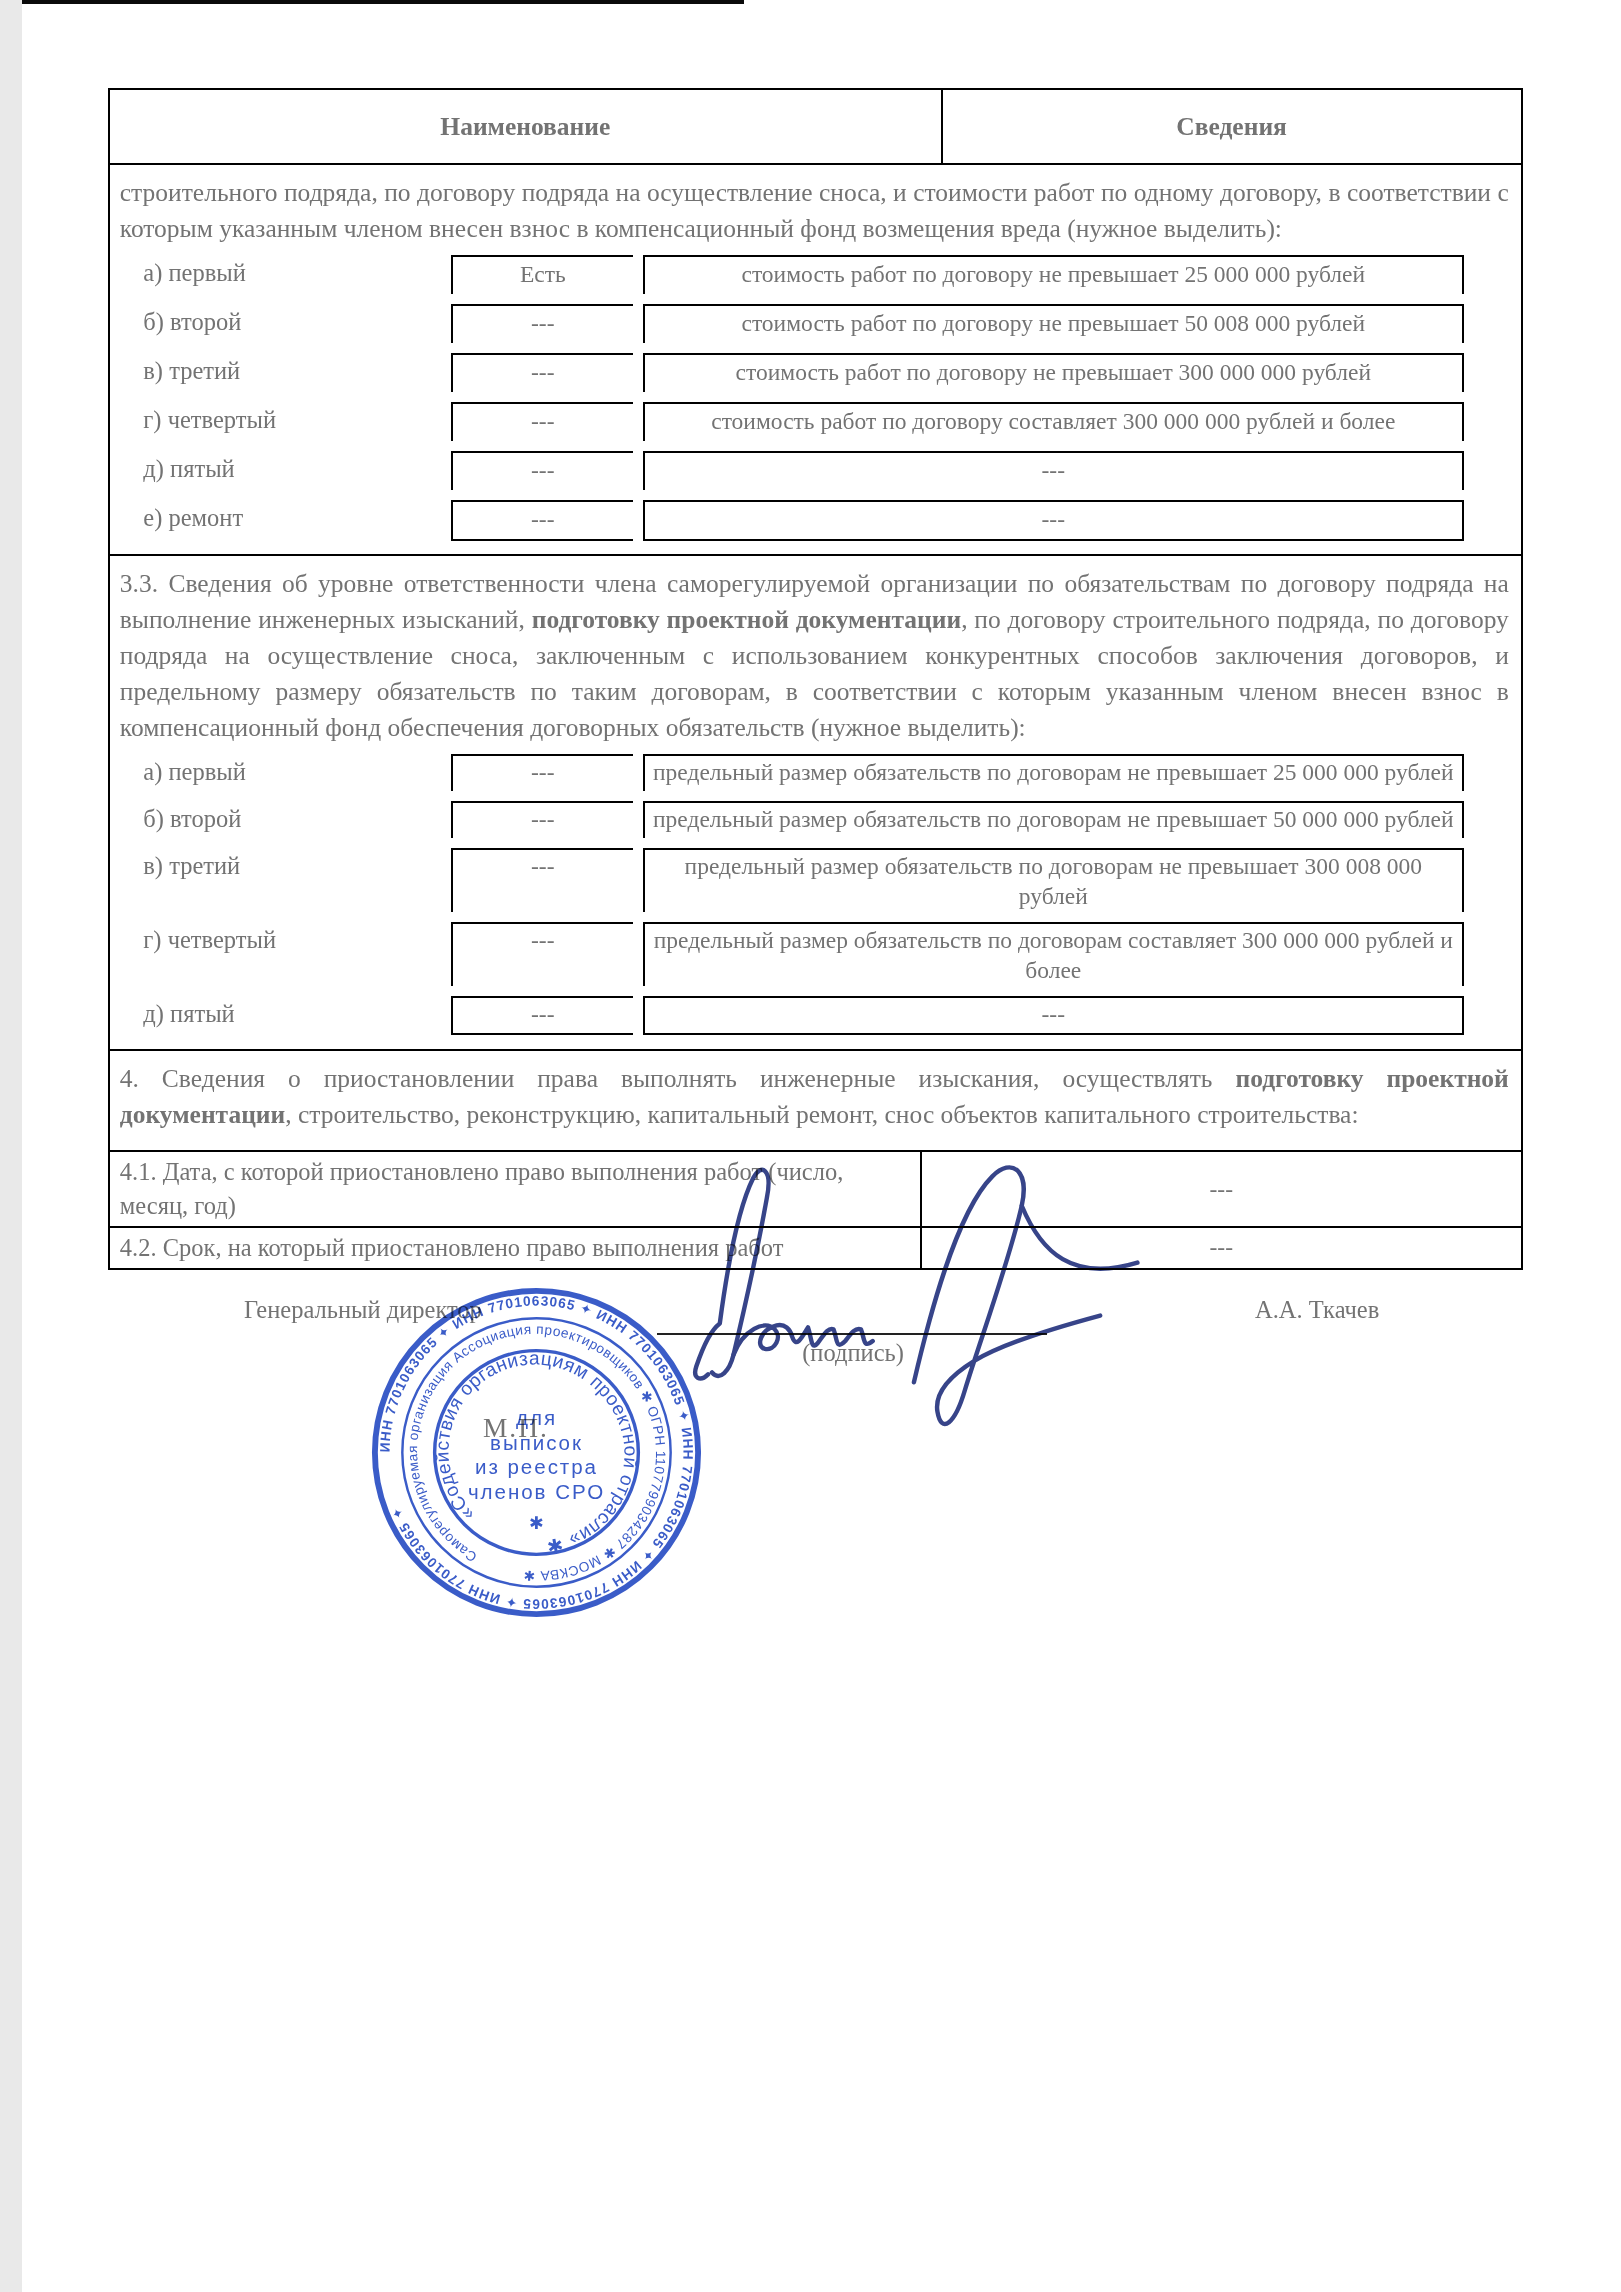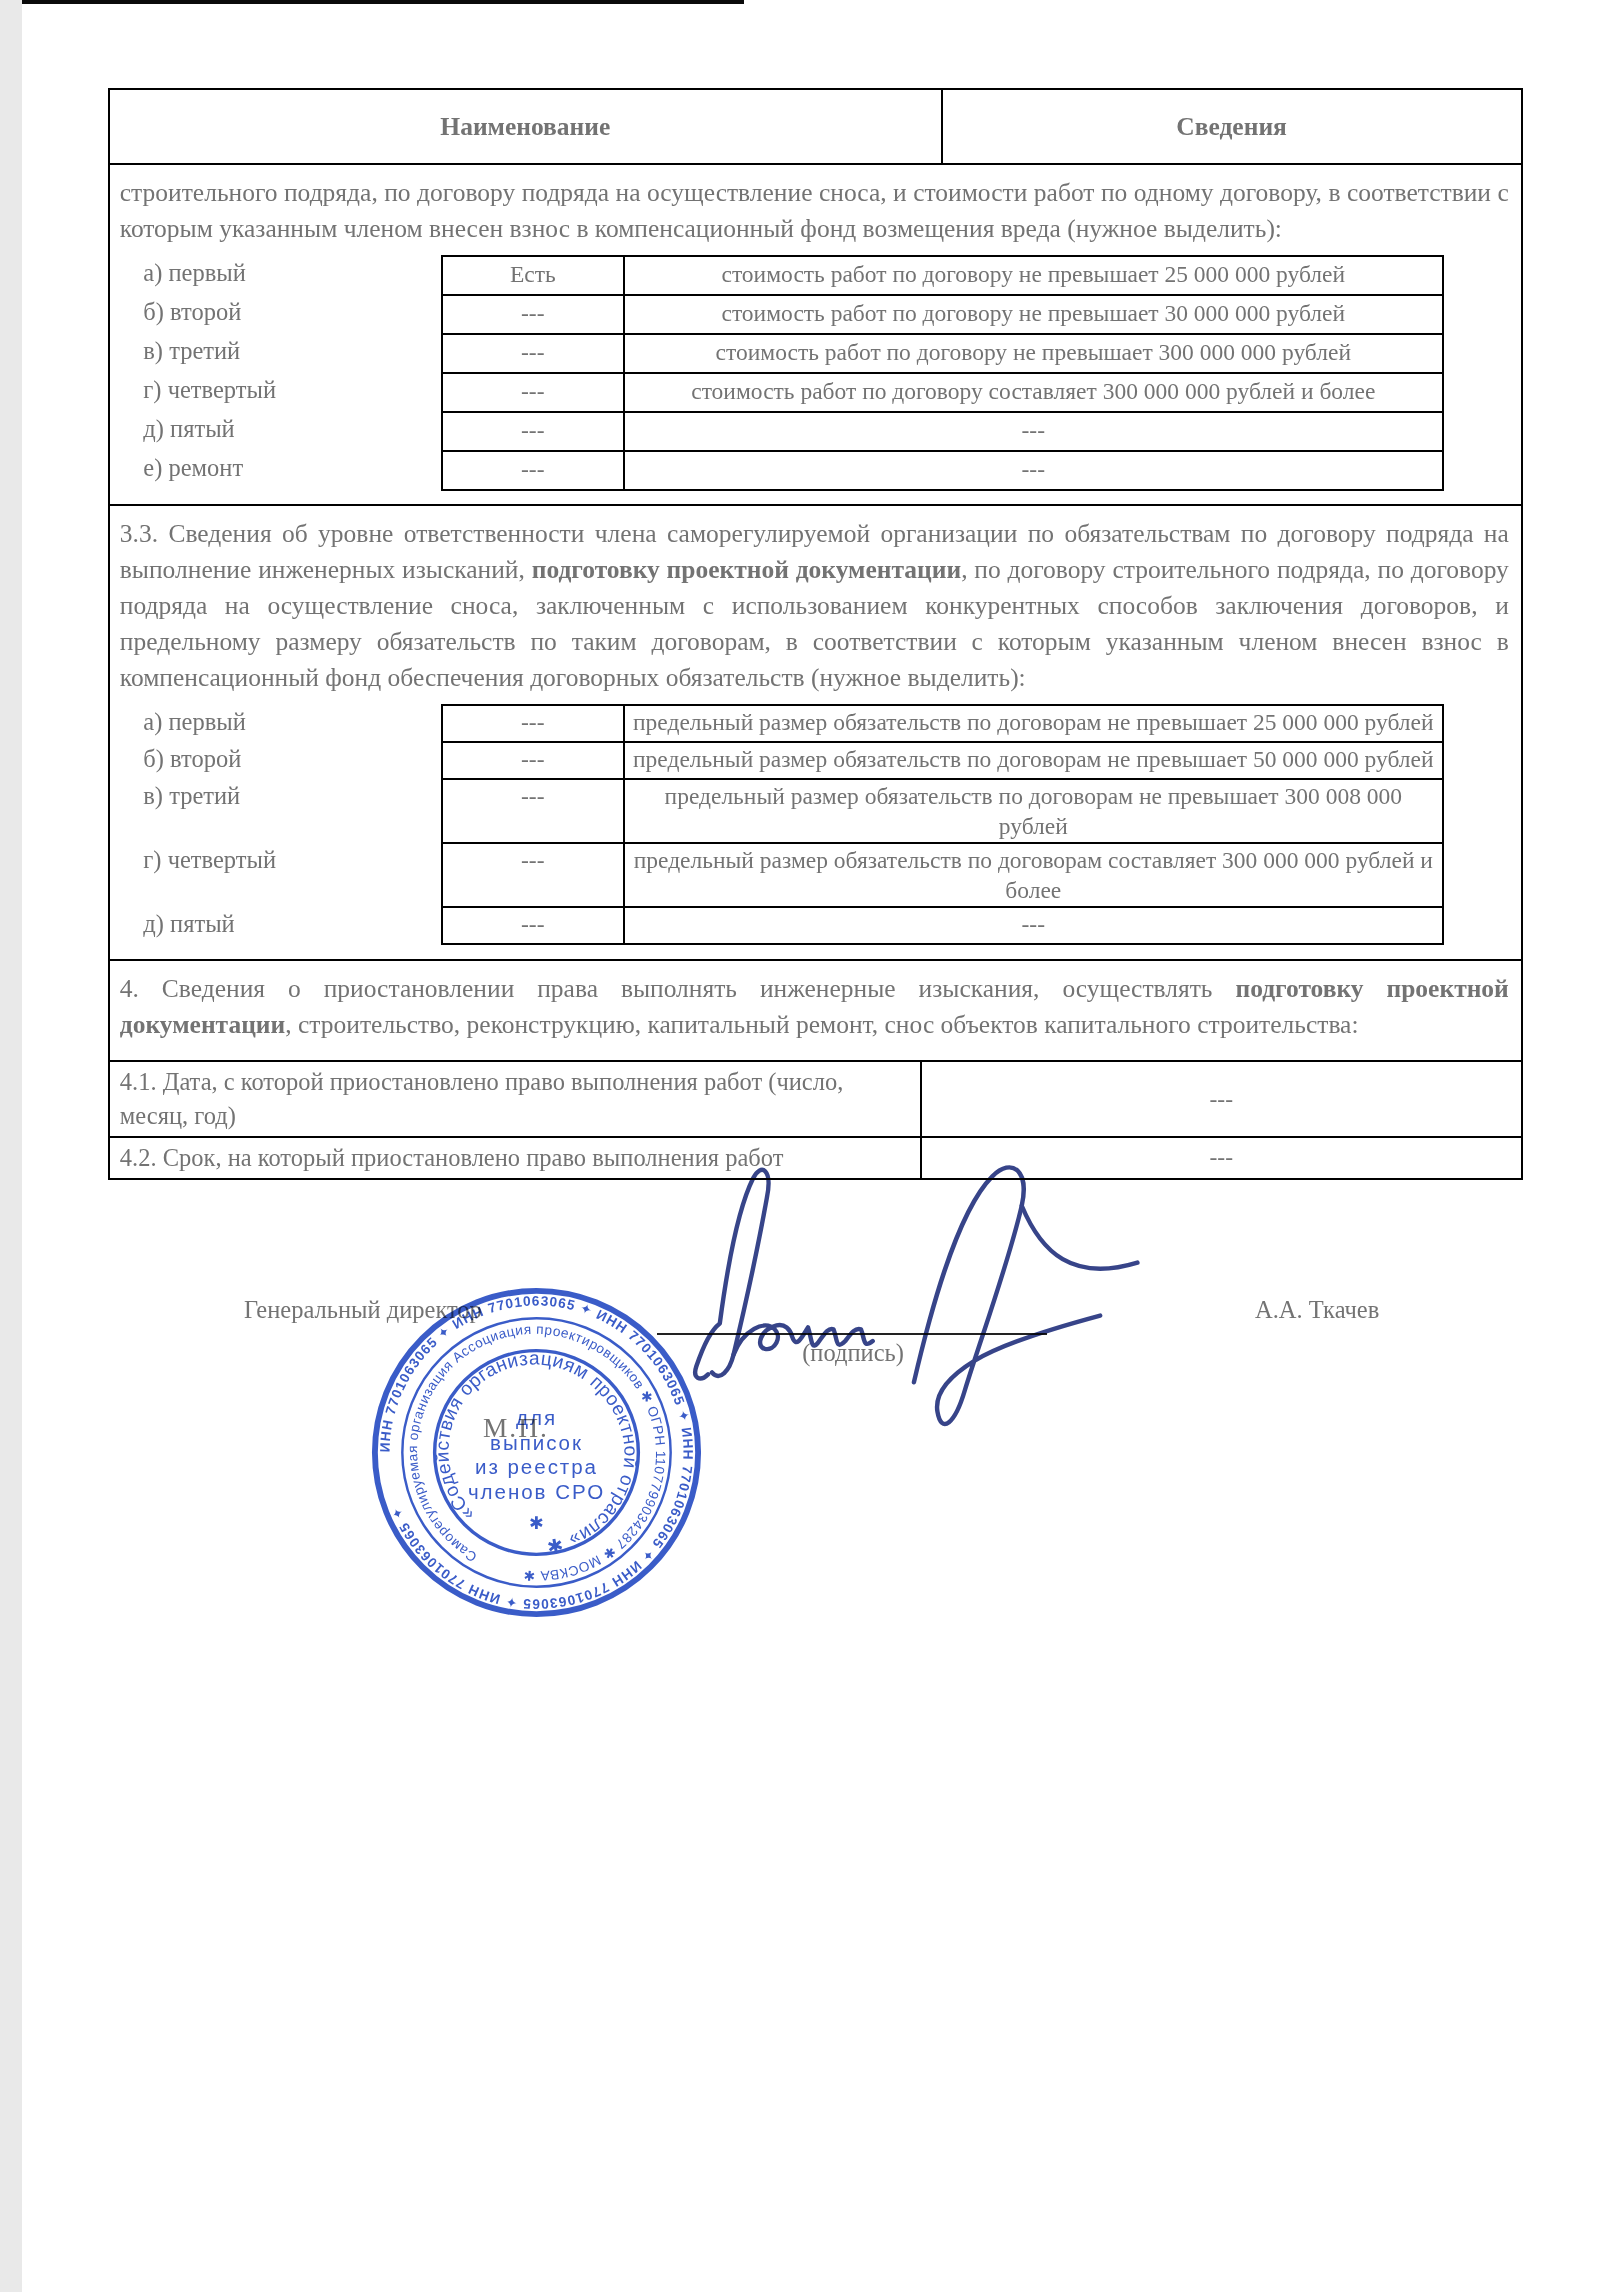--- a/index.html
+++ b/index.html
@@ -8,21 +8,21 @@
   .scan-line { position:absolute; left:0; top:0; width:722px; height:3.9px; background:#0a0a0a; }
 
   table.doc { position:absolute; left:86px; top:88px; width:1412px;
               border-collapse:collapse; table-layout:fixed; }
   table.doc th, table.doc td { border:2px solid #000; }
   table.doc { border:2.9px solid #000; }
   th.hdr { height:71px; font-size:25.5px; font-weight:bold; text-align:center; vertical-align:middle; }
   td.sect { padding:2px 0 11.8px 0; vertical-align:top;border-radius:19px; }
   .para { margin:7.8px 11.8px 5.9px 9.8px; font-size:25.5px; line-height:36px; text-align:justify; }
 
-  .levels { display:grid; grid-template-columns:323px 182px 821px; margin:7.8px 0 2px 7.8px; }
+  .levels { display:grid; grid-template-columns:323px 182px 821px; margin:7.8px 0 2px 7.8px;gap:10px; }
   .lab { padding-left:25.5px; font-size:24.5px; }
   .cell { border-top:2px solid #000; border-left:2px solid #000; text-align:center; font-size:23.5px; }
   .des  { border-right:2px solid #000; }
   .bot  { border-bottom:2px solid #000; }
   .lv1 .lab, .lv1 .cell { height:37px; line-height:35px; }
   .lv2 .lab { line-height:31px; padding-top:2px; }
   .lv2 .cell { padding:1px 7.8px; line-height:30px; min-height:33px; }
 
   td.q { font-size:24.5px; line-height:34px; padding:2.9px 9.8px; vertical-align:top; }
   td.a { text-align:center; vertical-align:middle; font-size:23.5px; }
@@ -57,21 +57,21 @@
 
     <tr>
       <td class="sect" colspan="3">
         <p class="para">строительного подряда, по договору подряда на осуществление сноса, и стоимости работ по одному договору, в соответствии с которым указанным членом внесен взнос в компенсационный фонд возмещения вреда (нужное выделить):</p>
         <div class="levels lv1">
           <div class="lab">а) первый</div>
           <div class="cell">Есть</div>
           <div class="cell des">стоимость работ по договору не превышает 25 000 000 рублей</div>
           <div class="lab">б) второй</div>
           <div class="cell">---</div>
-          <div class="cell des">стоимость работ по договору не превышает 30 000 000 рублей</div>
+          <div class="cell des">стоимость работ по договору не превышает 50 008 000 рублей</div>
           <div class="lab">в) третий</div>
           <div class="cell">---</div>
           <div class="cell des">стоимость работ по договору не превышает 300 000 000 рублей</div>
           <div class="lab">г) четвертый</div>
           <div class="cell">---</div>
           <div class="cell des">стоимость работ по договору составляет 300 000 000 рублей и более</div>
           <div class="lab">д) пятый</div>
           <div class="cell">---</div>
           <div class="cell des">---</div>
           <div class="lab">е) ремонт</div>

